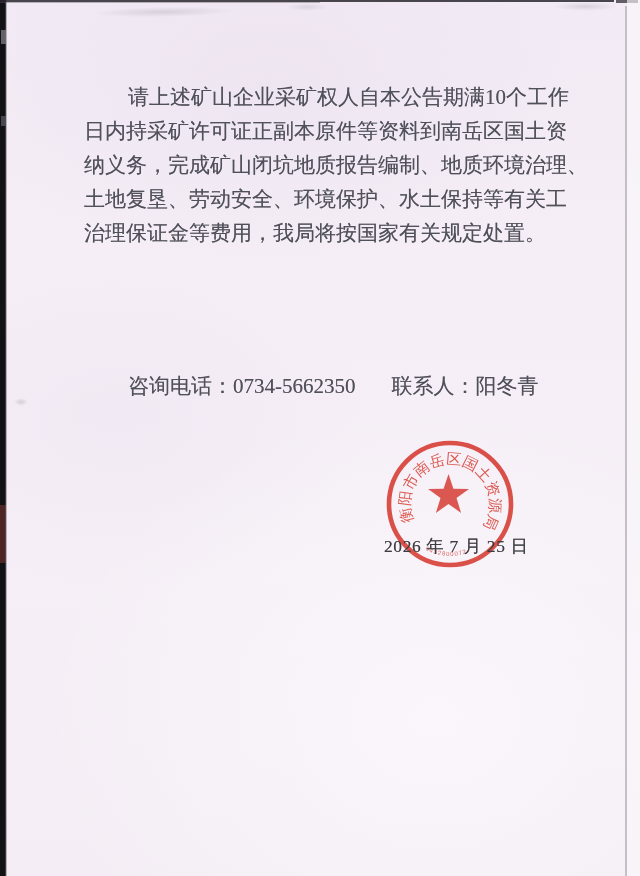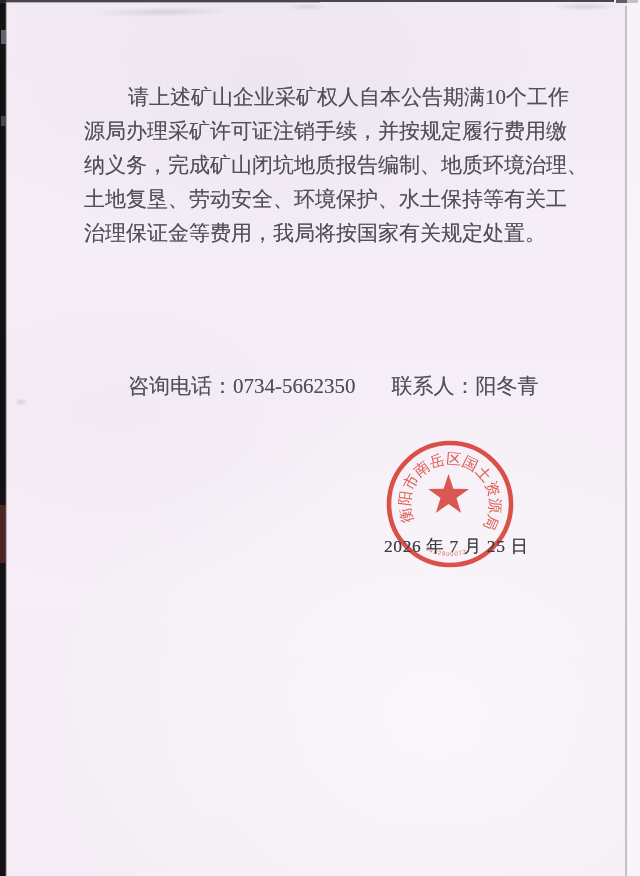--- a/index.html
+++ b/index.html
@@ -87,21 +87,21 @@
   <div class="edge-top-right-dash"></div>
   <div class="fold-right"></div>
   <div class="right-margin"></div>
   <div class="smudge smudge-1"></div>
   <div class="smudge smudge-2"></div>
   <div class="smudge smudge-3"></div>
   <div class="smudge smudge-4"></div>
 
   <div class="body-text">
     <div class="line indent">请上述矿山企业采矿权人自本公告期满10个工作</div>
-    <div class="line">源局办理采矿许可证注销手续，并按规定履行费用缴</div>
+    <div class="line">日内持采矿许可证正副本原件等资料到南岳区国土资</div>
     <div class="line">纳义务，完成矿山闭坑地质报告编制、地质环境治理、</div>
     <div class="line">土地复垦、劳动安全、环境保护、水土保持等有关工</div>
     <div class="line last">治理保证金等费用，我局将按国家有关规定处置。</div>
   </div>
 
   <div class="contact">
     <span>咨询电话：</span><span>0734-5662350</span><span class="gap"></span><span>联系人：</span><span>阳冬青</span>
   </div>
 
   <svg class="seal" viewBox="0 0 146 150" xmlns="http://www.w3.org/2000/svg">

